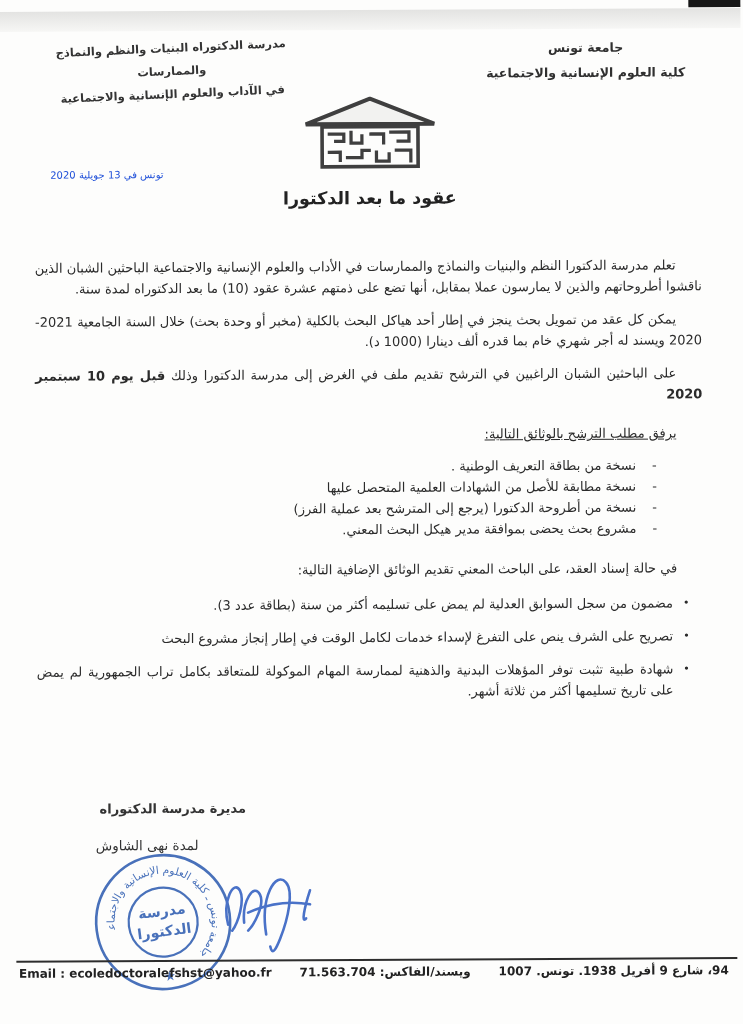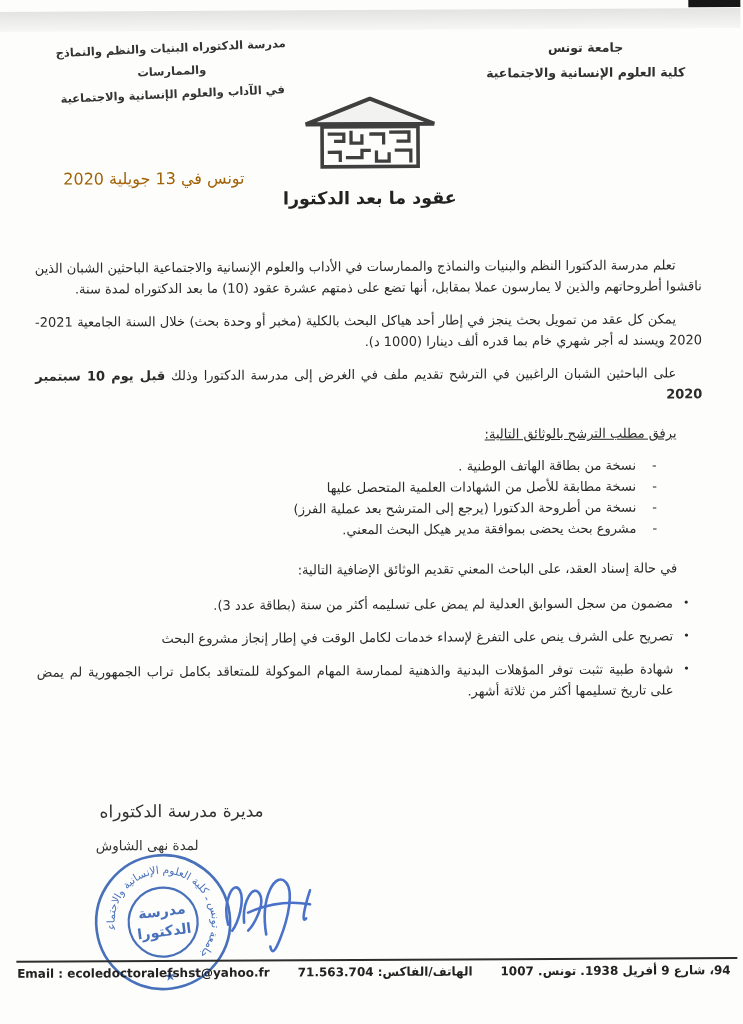--- a/index.html
+++ b/index.html
@@ -14,38 +14,38 @@
     background:linear-gradient(#c9c9c7,#f0f0ee);opacity:.5;}
   .corner-mark{position:absolute;top:0;right:0;width:52px;height:9px;background:#161616;}
   
   .school-name{position:absolute;top:36px;left:34px;width:280px;text-align:center;
     direction:rtl;font-weight:bold;font-size:11.5px;line-height:2.0;color:#343434;
     transform:rotate(-2.2deg);letter-spacing:.5px;}
   .univ-block{position:absolute;top:36px;left:452px;width:272px;text-align:center;
     direction:rtl;font-weight:bold;font-size:12.5px;line-height:2.0;color:#303030;}
   .logo{position:absolute;top:96px;left:298px;width:148px;height:76px;}
   
-  .date{position:absolute;top:168px;left:52px;direction:rtl;font-size:16px;color:#a16207;margin-left:13px;}
+  .date{position:absolute;top:168px;left:52px;direction:rtl;font-size:10px;color:#1d4ed8;}
   .title{position:absolute;top:188px;left:0;width:100%;text-align:center;direction:rtl;
     font-size:17.5px;font-weight:bold;color:#222;}
   
   .body{position:absolute;top:256px;right:40px;left:36px;direction:rtl;
     text-align:justify;font-size:13px;line-height:1.62;color:#2b2b2b;}
   .body p{margin:0 0 12px;text-indent:26px;}
   .attach-head{margin:18px 0 12px;text-decoration:underline;text-indent:26px;}
   .dash-list{margin:0 46px 0 0;}
   .dash-item{display:flex;gap:16px;line-height:1.6;}
   .dash-item .marker{flex:0 0 auto;}
   .contract-head{margin:18px 0 14px;text-indent:26px;}
   .contract-head .u{}
   .bullet-list{margin:0 14px 0 0;}
   .bullet-item{display:flex;gap:10px;margin:0 0 12px;line-height:1.62;text-align:justify;}
   .bullet-item .marker{flex:0 0 auto;font-size:11px;padding-top:2px;}
   
-  .sig-role{position:absolute;top:800px;left:98px;direction:rtl;font-size:17px;color:#333;}
+  .sig-role{position:absolute;top:800px;left:98px;direction:rtl;font-size:13px;color:#333;font-weight:bold;}
   .sig-name{position:absolute;top:836px;left:94px;direction:rtl;font-size:13.5px;color:#333;}
   .stamp{position:absolute;top:850px;left:90px;width:142px;height:142px;
     transform:rotate(-7deg);opacity:.92;}
   .autograph{position:absolute;top:860px;left:212px;width:112px;height:108px;}
   
   .footer-line{position:absolute;top:959px;left:14px;right:8px;border-top:2px solid #2d2d2d;}
   .footer{position:absolute;top:965px;left:0;width:100%;direction:rtl;
     display:flex;justify-content:center;gap:28px;font-size:12px;font-weight:bold;color:#222;}
 </style>
 </head>
@@ -88,21 +88,21 @@
     <div class="body">
       <p>تعلم مدرسة الدكتورا النظم والبنيات والنماذج والممارسات في الأداب والعلوم الإنسانية والاجتماعية الباحثين الشبان الذين ناقشوا أطروحاتهم والذين لا يمارسون عملا بمقابل، أنها تضع على ذمتهم عشرة عقود (10) ما بعد الدكتوراه لمدة سنة.</p>
       <p>يمكن كل عقد من تمويل بحث ينجز في إطار أحد هياكل البحث بالكلية (مخبر أو وحدة بحث) خلال السنة الجامعية 2021-2020 ويسند له أجر شهري خام بما قدره ألف دينارا (1000 د).</p>
       <p><span>على الباحثين الشبان الراغبين في الترشح تقديم ملف في الغرض إلى مدرسة الدكتورا وذلك </span><b>قبل يوم 10 سبتمبر 2020</b></p>
 
       <div class="attach-head">يرفق مطلب الترشح بالوثائق التالية:</div>
 
       <div class="dash-list">
         <div class="dash-item">
           <span class="marker">-</span>
-          <span>نسخة من بطاقة الهاتف الوطنية .</span>
+          <span>نسخة من بطاقة التعريف الوطنية .</span>
         </div>
         <div class="dash-item">
           <span class="marker">-</span>
           <span>نسخة مطابقة للأصل من الشهادات العلمية المتحصل عليها</span>
         </div>
         <div class="dash-item">
           <span class="marker">-</span>
           <span>نسخة من أطروحة الدكتورا (يرجع إلى المترشح بعد عملية الفرز)</span>
         </div>
         <div class="dash-item">
@@ -152,18 +152,18 @@
         <path d="M30,62 C28,40 40,22 46,34 C51,44 40,64 34,70"></path>
         <path d="M52,74 C46,36 62,10 72,22 C80,31 74,58 66,78 C62,88 58,96 56,86"></path>
         <path d="M34,52 C52,44 74,40 96,44"></path>
         <path d="M96,30 C90,48 87,64 92,58"></path>
       </g>
     </svg>
 
     <div class="footer-line"></div>
     <div class="footer">
       <span>94، شارع 9 أفريل 1938. تونس. 1007</span>
-      <span>الهاتف/الفاكس: 71.563.704</span>
+      <span>ويسند/الفاكس: 71.563.704</span>
       <span>Email : ecoledoctoralefshst@yahoo.fr</span>
     </div>
 
   </div>
 </div>
 
 </body></html>

